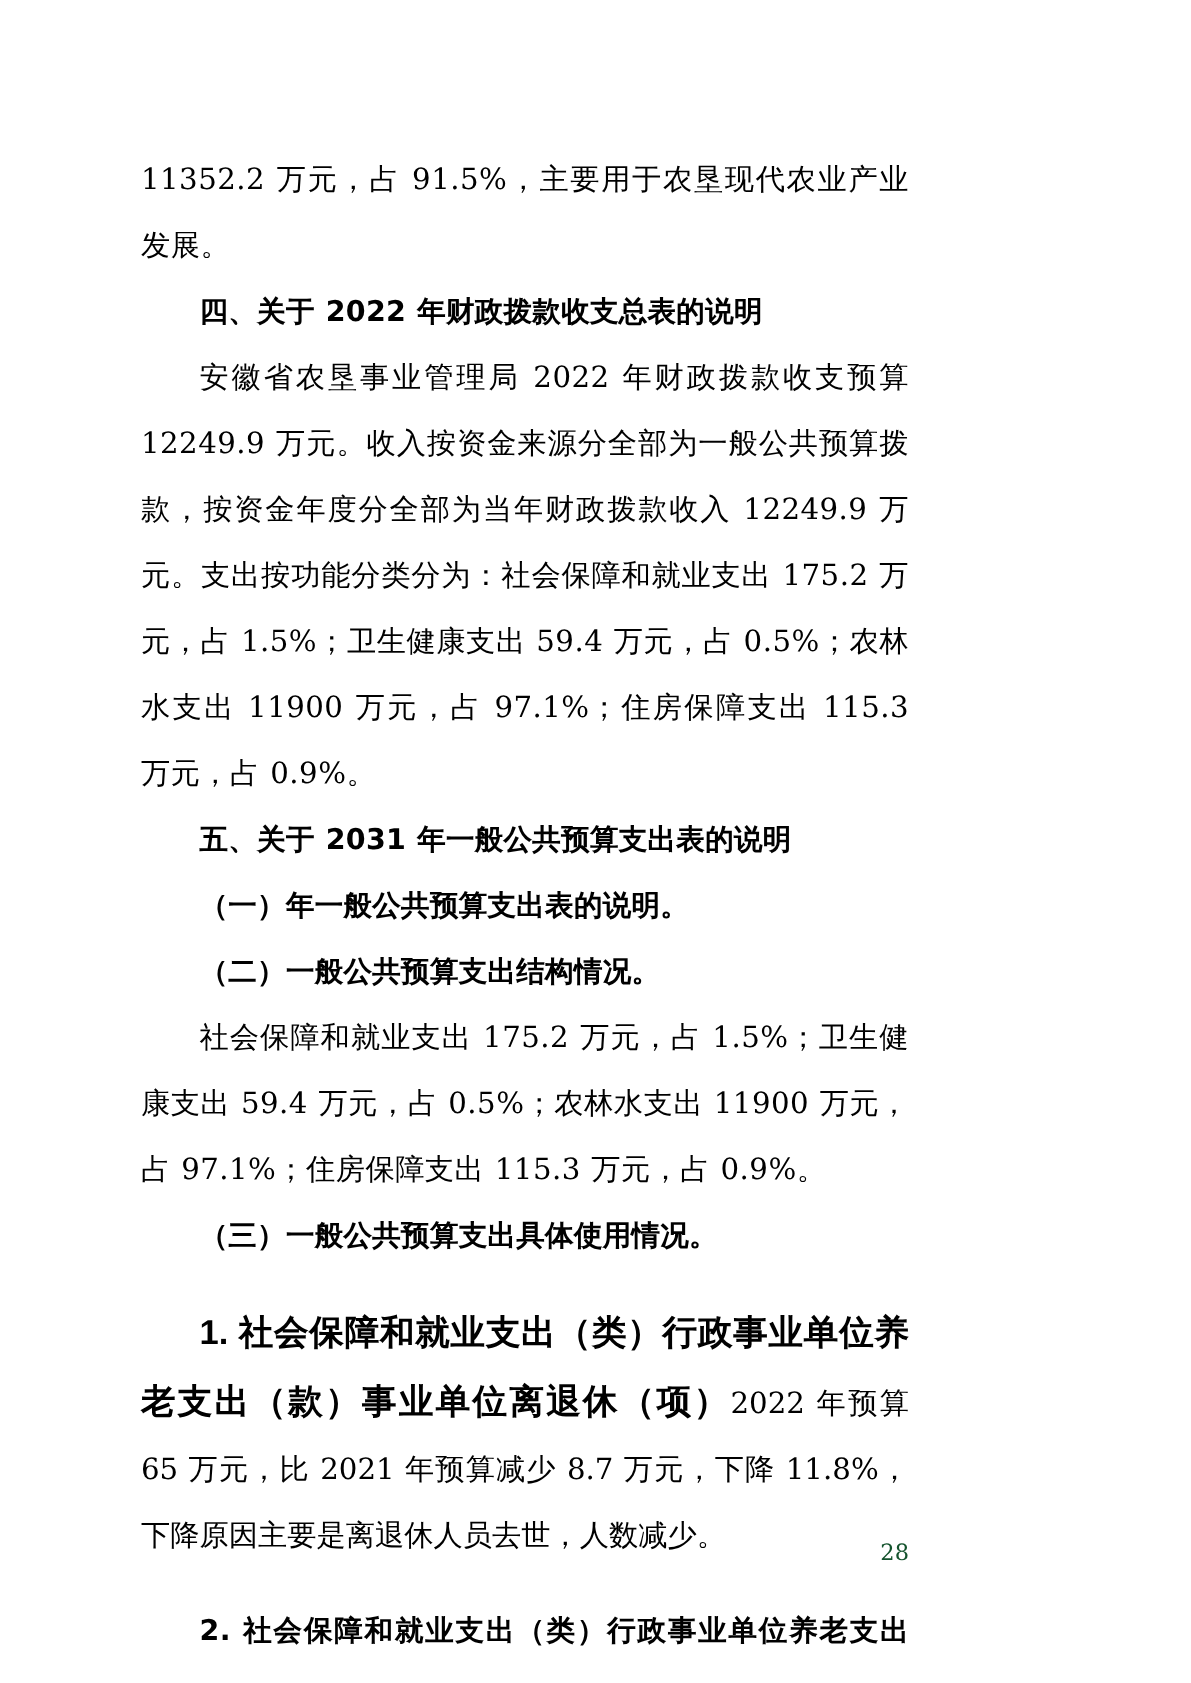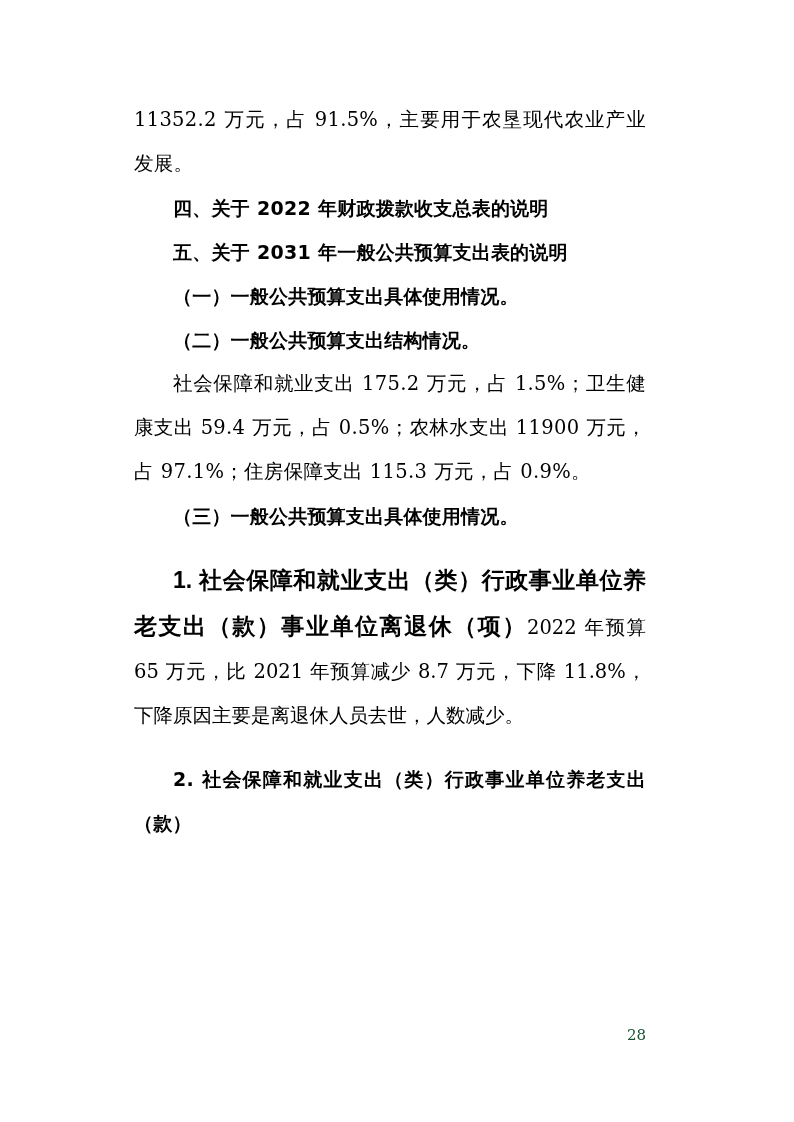--- a/index.html
+++ b/index.html
@@ -16,21 +16,20 @@
     overflow: hidden;
   }
   .page {
     position: absolute;
     left: 0;
     top: 0;
     width: 700px;
     height: 1122px;
     box-sizing: border-box;
     padding: 96px 94px 60px 94px;
-    margin-left: 40px;
   }
   .doc-body {
     position: relative;
     top: 2px;
   }
   p.para {
     margin: 0 0 0 0;
     font-size: 19.5px;
     line-height: 44px;
     text-align: justify;
@@ -79,24 +78,25 @@
 </head>
 <body>
 
 <div class="page">
   <div class="doc-body">
 
     <p class="para">11352.2 万元，占 91.5%，主要用于农垦现代农业产业发展。</p>
 
     <p class="para heading">四、关于 2022 年财政拨款收支总表的说明</p>
 
+    <p class="para indent">安徽省农垦事业管理局 2022 年财政拨款收支预算 12249.9 万元。收入按资金来源分全部为一般公共预算拨款，按资金年度分全部为当年财政拨款收入 12249.9 万元。支出按功能分类分为：社会保障和就业支出 175.2 万元，占 1.5%；卫生健康支出 59.4 万元，占 0.5%；农林水支出 11900 万元，占 97.1%；住房保障支出 115.3 万元，占 0.9%。</p>
 
     <p class="para heading">五、关于 2031 年一般公共预算支出表的说明</p>
 
-    <p class="para subheading">（一）一般公共预算支出具体使用情况。</p>
+    <p class="para subheading">（一）年一般公共预算支出表的说明。</p>
 
 
     <p class="para subheading">（二）一般公共预算支出结构情况。</p>
 
     <p class="para indent">社会保障和就业支出 175.2 万元，占 1.5%；卫生健康支出 59.4 万元，占 0.5%；农林水支出 11900 万元，占 97.1%；住房保障支出 115.3 万元，占 0.9%。</p>
 
     <p class="para subheading">（三）一般公共预算支出具体使用情况。</p>
 
     <p class="mixed-bold"><span class="b">1. 社会保障和就业支出（类）行政事业单位养老支出（款）事业单位离退休（项）</span><span>2022 年预算 65 万元，比 2021 年预算减少 8.7 万元，下降 11.8%，下降原因主要是离退休人员去世，人数减少。</span></p>
 

